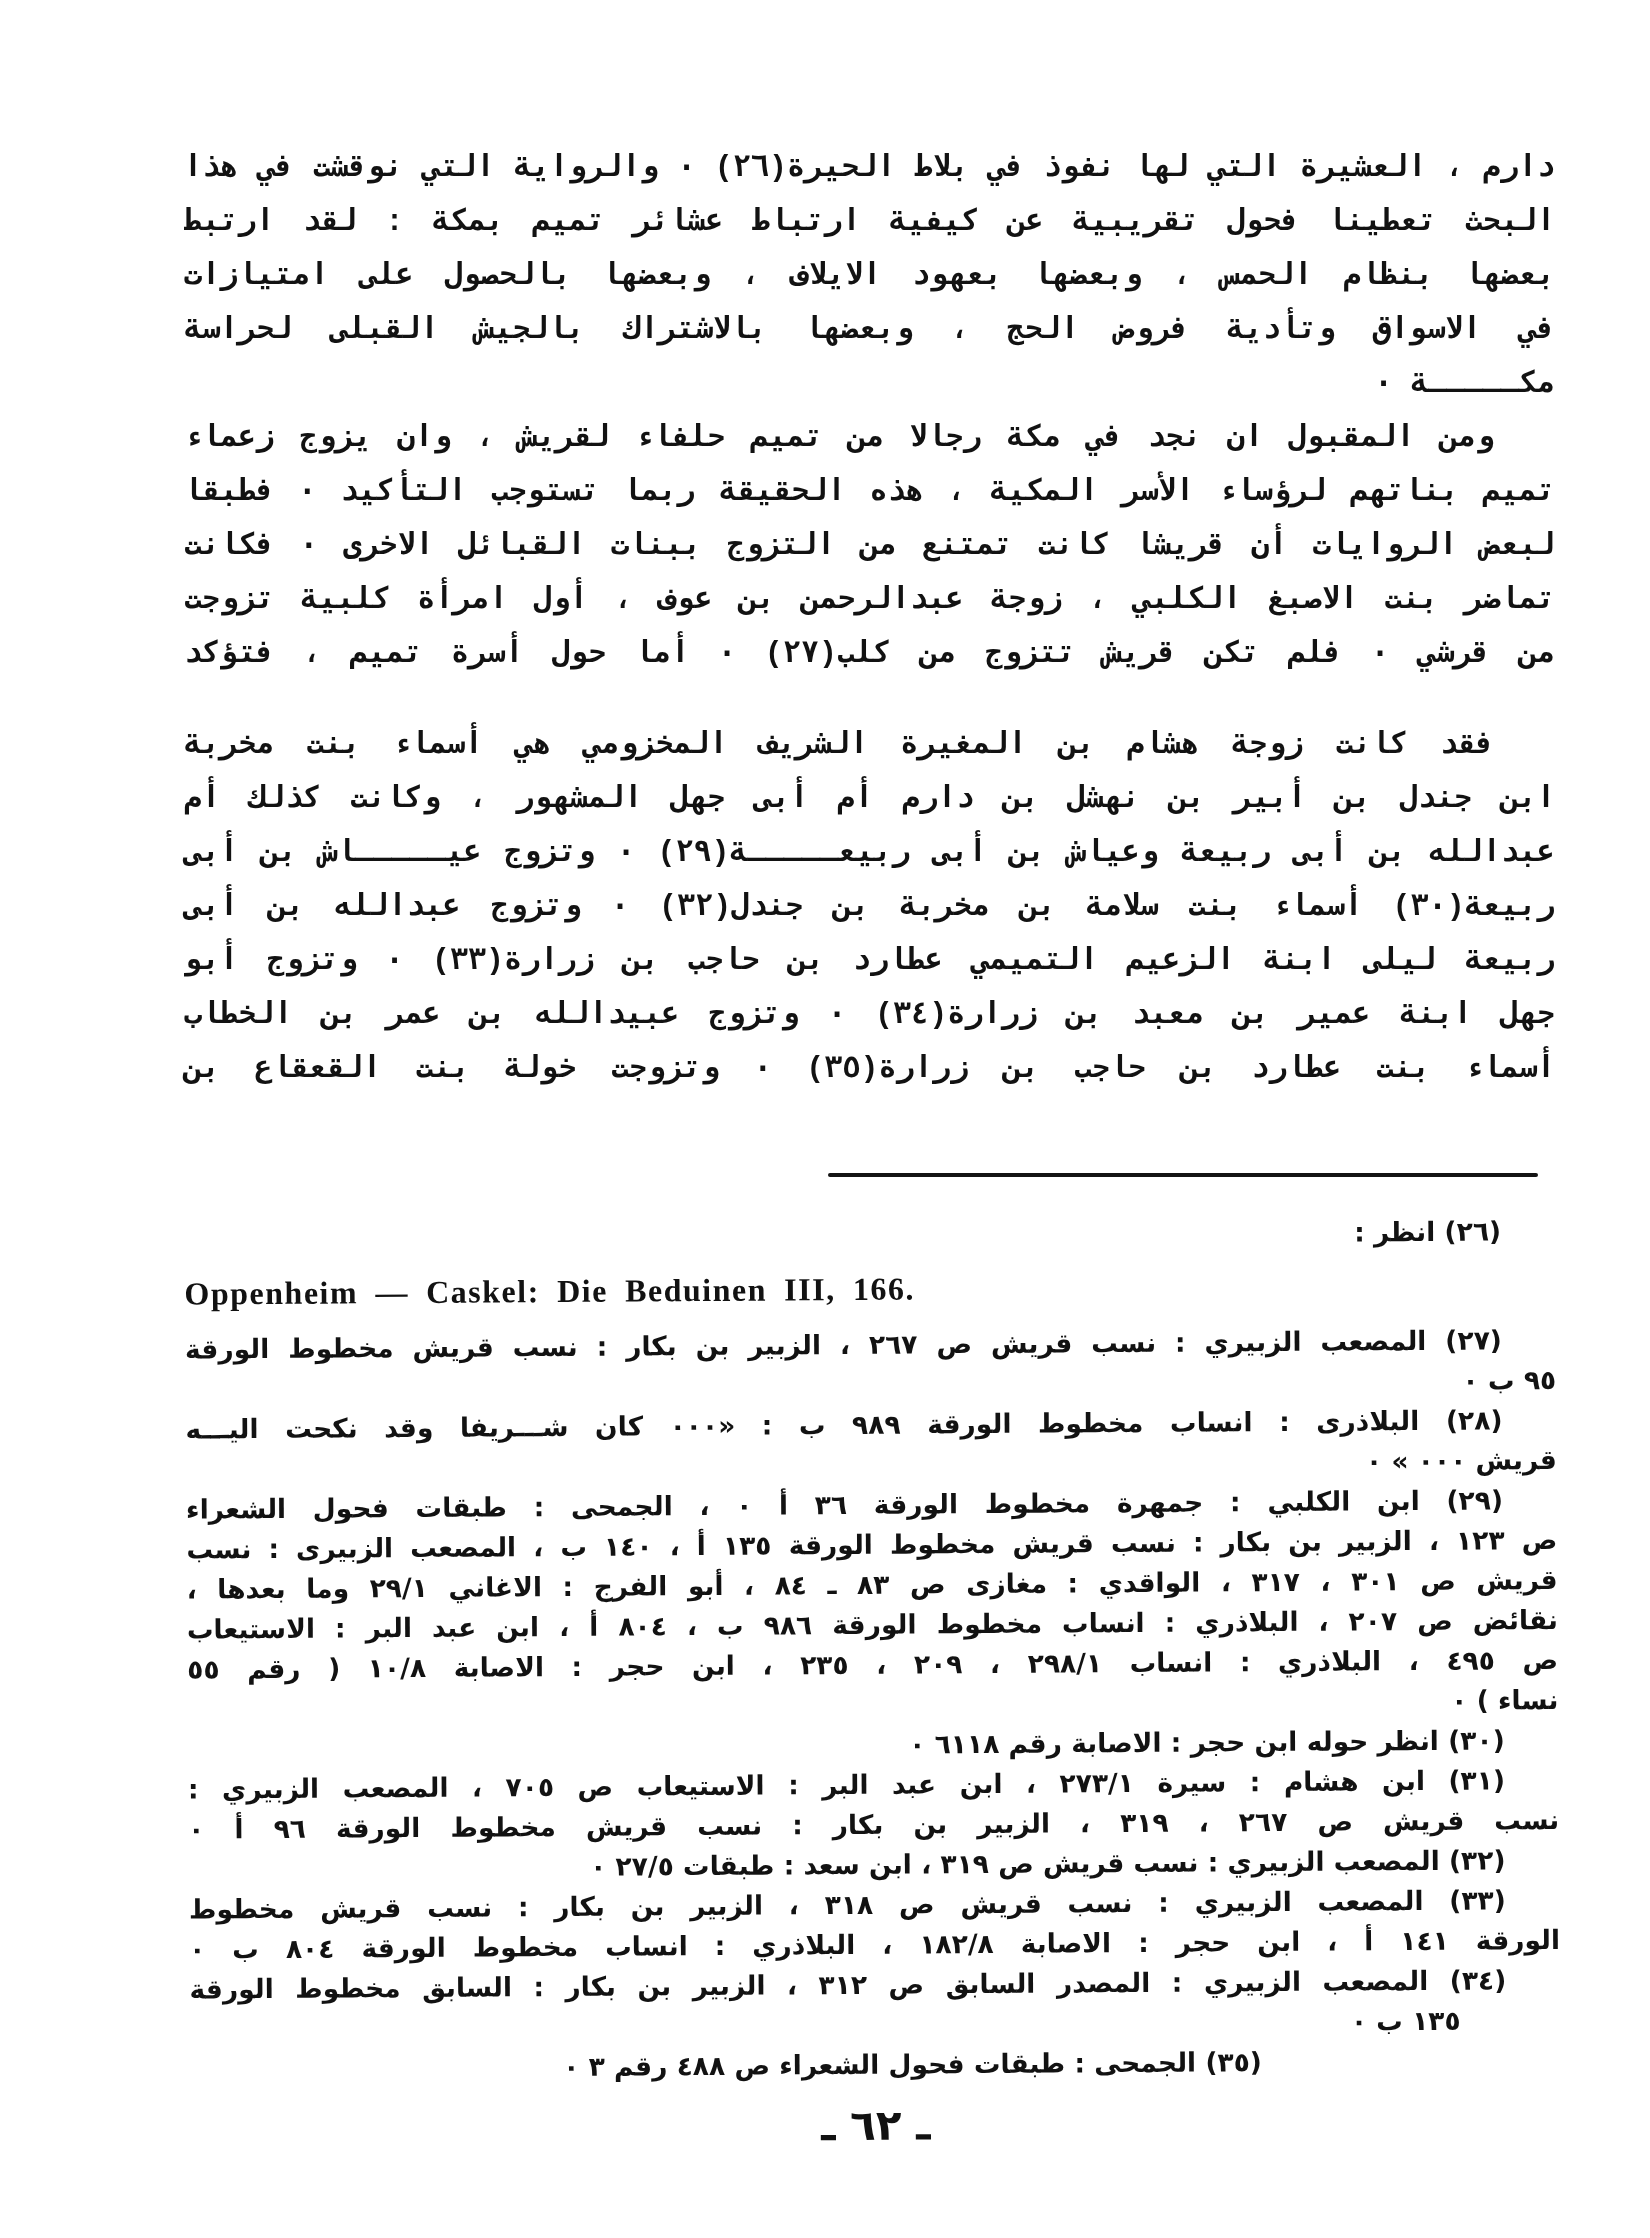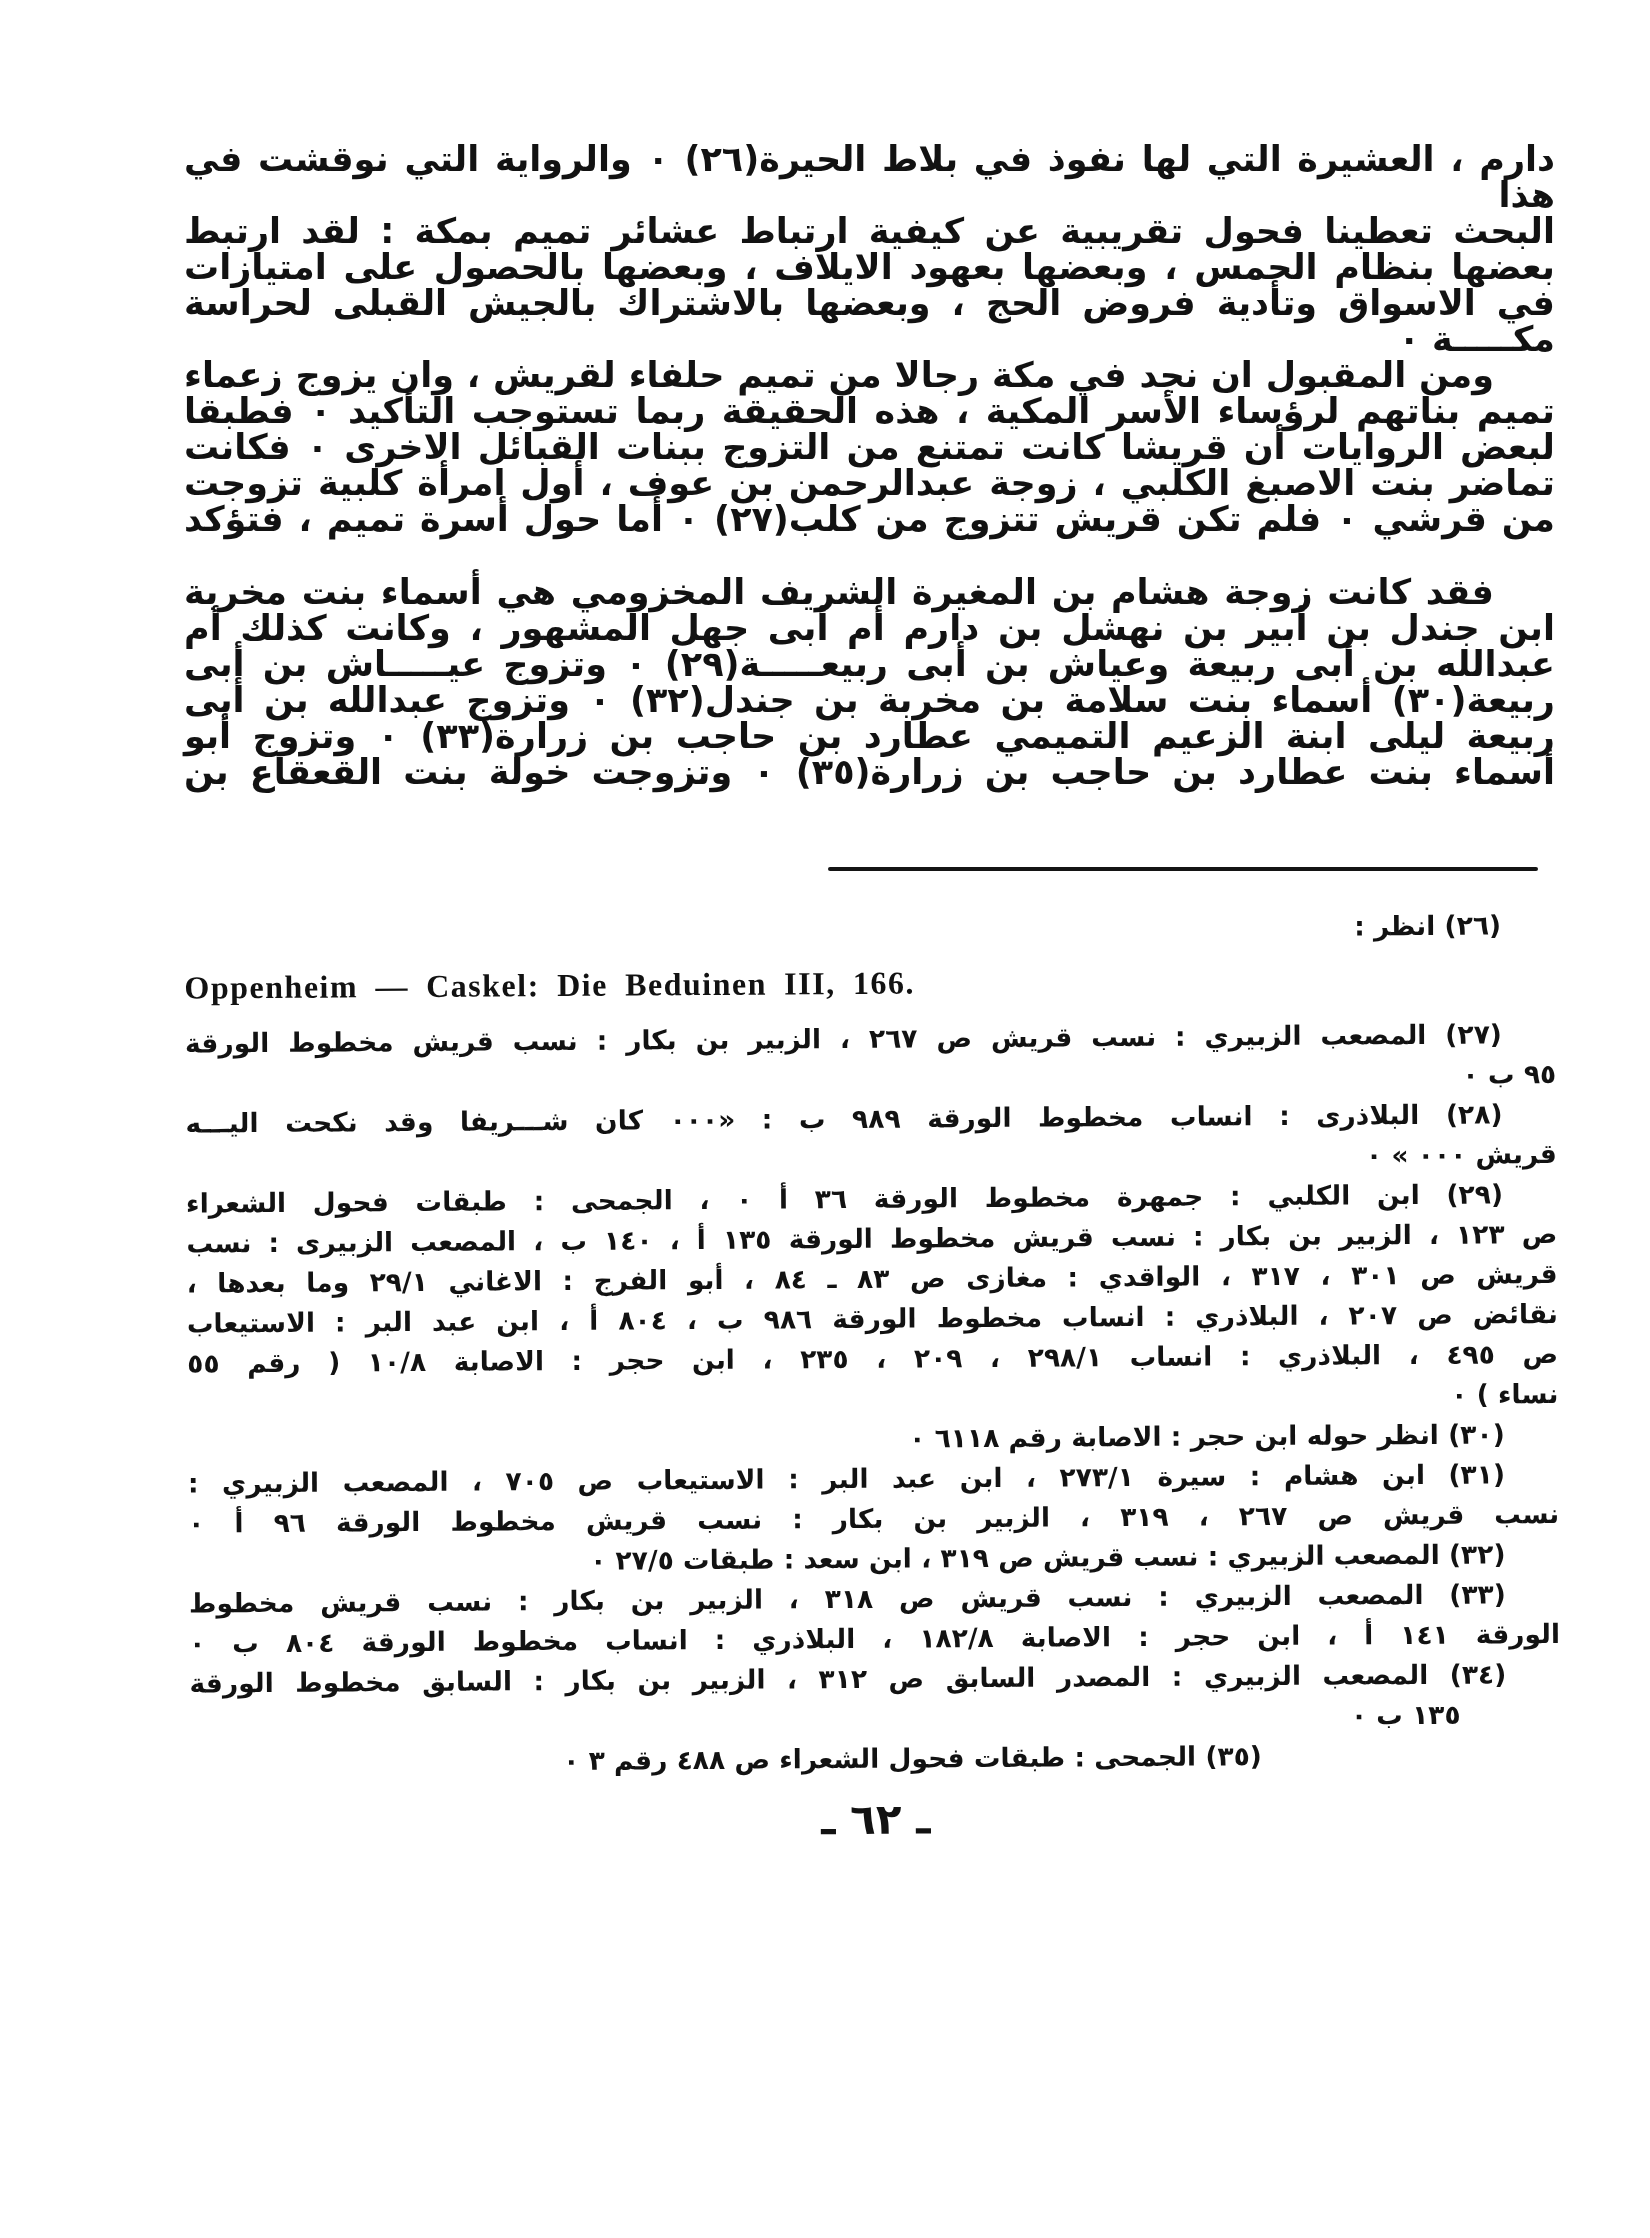--- a/index.html
+++ b/index.html
@@ -22,24 +22,25 @@
     left: 184px;
     color: #121212;
     font-weight: bold;
     direction: rtl;
   }
   
   .para { margin: 0; }
   .p2 { }
   .p3 { margin-top: 37px; }
   .bline {
-    font-size: 35px;
-    line-height: 36px;
+    font-size: 30px;
+    line-height: 54px;
     text-align: justify;
     text-align-last: justify;
+    font-family: Liberation Mono, monospace;
   }
   .bline.indent { padding-right: 61px; }
   .bline.endline {
     text-align: left;
     text-align-last: right;
   }
   .bline.short { padding-right: 140px; }
   
   .fnsep {
     height: 3.9px;
@@ -109,20 +110,21 @@
       <div class="bline">تماضر بنت الاصبغ الكلبي ، زوجة عبدالرحمن بن عوف ، أول امرأة كلبية تزوجت</div>
       <div class="bline">من قرشي ٠ فلم تكن قريش تتزوج من كلب(٢٧) ٠ أما حول أسرة تميم ، فتؤكد</div>
     </div>
 
     <div class="para p3">
       <div class="bline indent">فقد كانت زوجة هشام بن المغيرة الشريف المخزومي هي أسماء بنت مخربة</div>
       <div class="bline">ابن جندل بن أبير بن نهشل بن دارم أم أبى جهل المشهور ، وكانت كذلك أم</div>
       <div class="bline">عبدالله بن أبى ربيعة وعياش بن أبى ربيعـــــة(٢٩) ٠ وتزوج عيـــــاش بن أبى</div>
       <div class="bline">ربيعة(٣٠) أسماء بنت سلامة بن مخربة بن جندل(٣٢) ٠ وتزوج عبدالله بن أبى</div>
       <div class="bline">ربيعة ليلى ابنة الزعيم التميمي عطارد بن حاجب بن زرارة(٣٣) ٠ وتزوج أبو</div>
+      <div class="bline">جهل ابنة عمير بن معبد بن زرارة(٣٤) ٠ وتزوج عبيدالله بن عمر بن الخطاب</div>
       <div class="bline">أسماء بنت عطارد بن حاجب بن زرارة(٣٥) ٠ وتزوجت خولة بنت القعقاع بن</div>
     </div>
 
     <div class="fnsep"></div>
 
     <div class="fns">
       <div class="fline rt fni">(٢٦) انظر :</div>
       <div class="latin">Oppenheim — Caskel: Die Beduinen III, 166.</div>
 
       <div class="fline fni">(٢٧) المصعب الزبيري : نسب قريش ص ٢٦٧ ، الزبير بن بكار : نسب قريش مخطوط الورقة</div>

